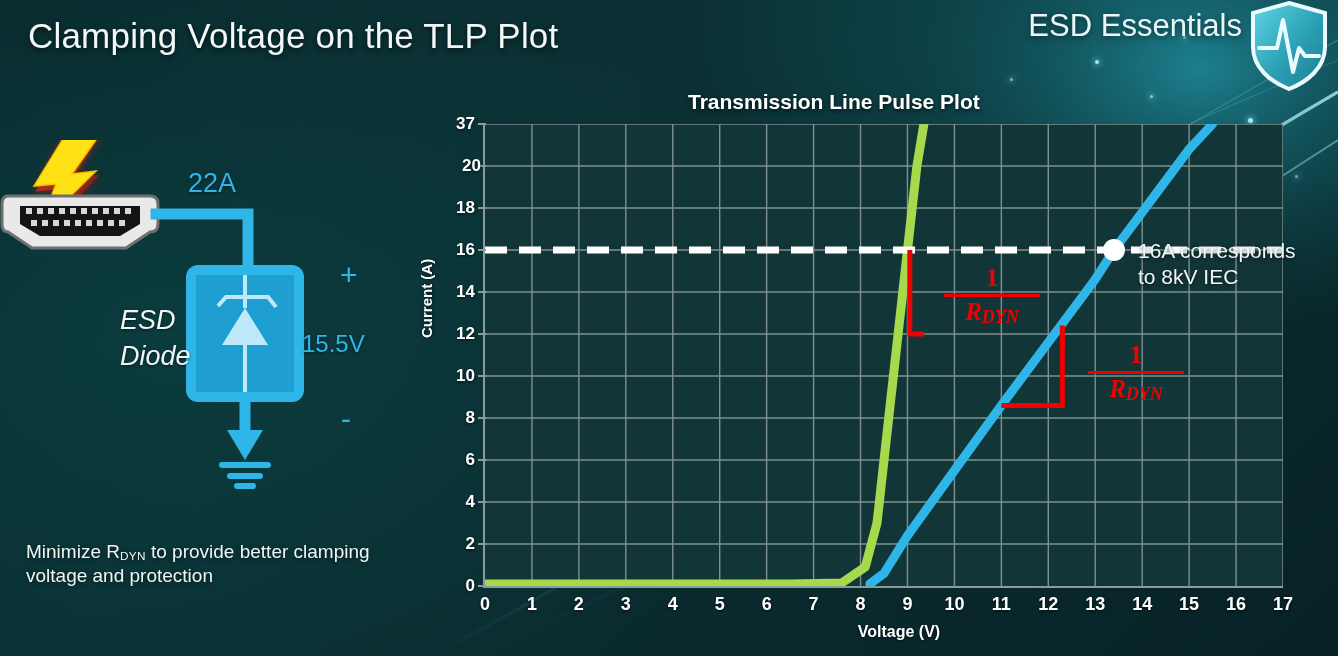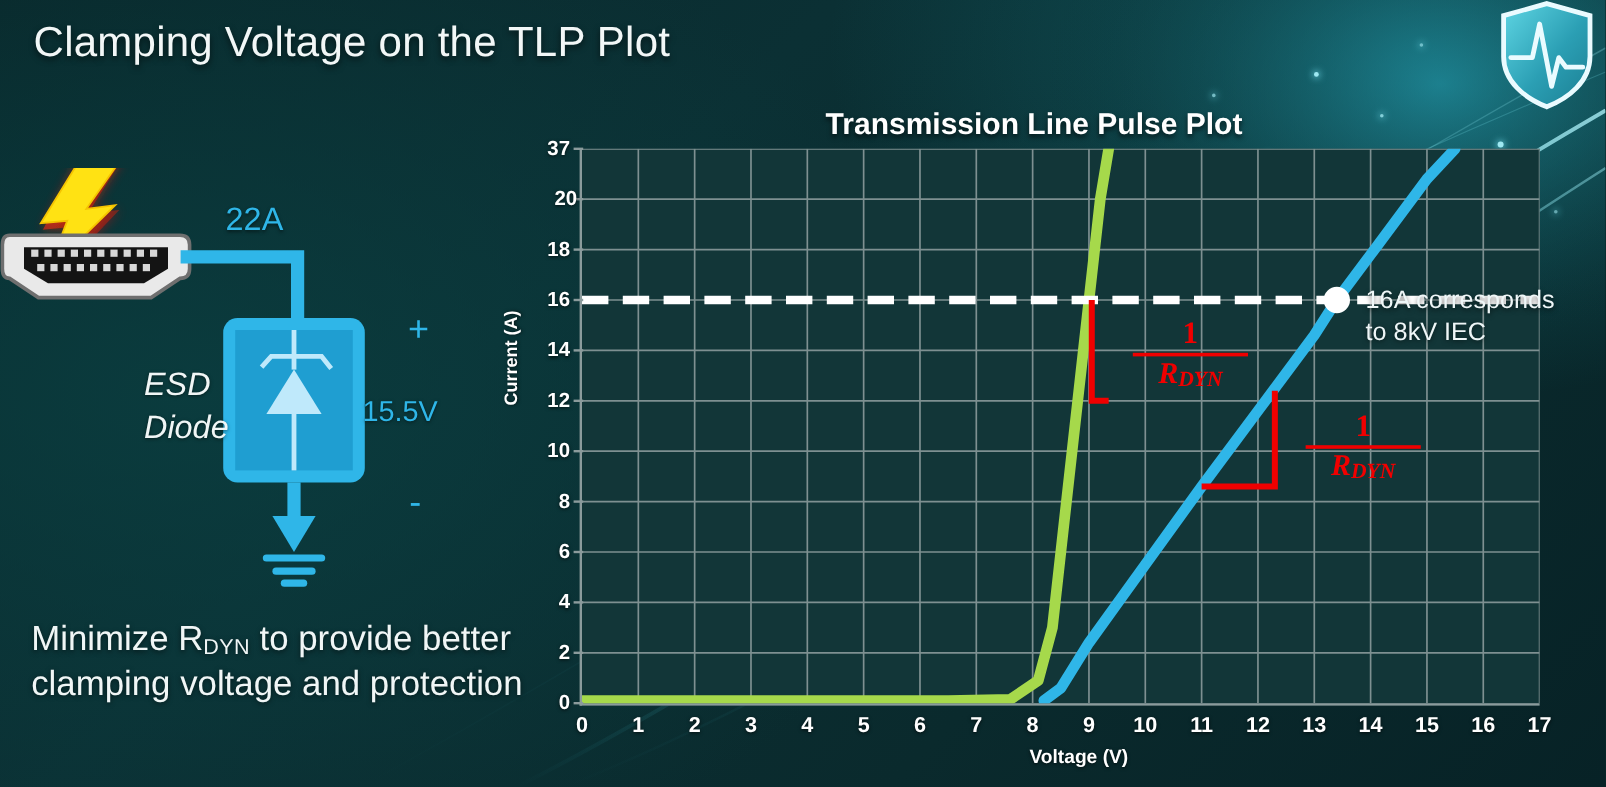--- a/index.html
+++ b/index.html
@@ -39,30 +39,30 @@
 
   .lbl{position:absolute;white-space:nowrap;}
   #lbl-22a{left:188px;top:168px;font-size:27px;color:#2fb6e8;text-shadow:0 1px 3px rgba(0,0,0,.5);}
   #lbl-155v{left:302px;top:330px;font-size:24px;color:#2fb6e8;text-shadow:0 1px 3px rgba(0,0,0,.5);}
   #lbl-plus{left:340px;top:258px;font-size:30px;color:#2fb6e8;}
   #lbl-minus{left:341px;top:402px;font-size:30px;color:#2fb6e8;}
   #lbl-esd{left:120px;top:303px;font-size:27px;color:#f0f6f6;line-height:1.32;text-shadow:0 1px 3px rgba(0,0,0,.5);font-style:italic;}
 
   
   #tagline{
-    position:absolute;left:26px;top:515px;width:410px;
-    font-size:29px;line-height:1.28;color:#f0f6f6;
+    position:absolute;left:26px;top:540px;width:410px;
+    font-size:19px;line-height:1.28;color:#f0f6f6;
     text-shadow:0 1px 4px rgba(0,0,0,.55);
   }
   #tagline sub{font-size:.62em;vertical-align:-.18em;letter-spacing:.3px;}
 
   
   #chart{position:absolute;left:420px;top:88px;width:918px;height:568px;}
   #chart-title{
-    position:absolute;left:268px;top:2px;font-size:25px;font-weight:bold;
+    position:absolute;left:268px;top:2px;font-size:21px;font-weight:bold;
     color:#ffffff;white-space:nowrap;text-shadow:0 2px 4px rgba(0,0,0,.65);
   }
   #plot{
     position:absolute;left:63px;top:36px;width:800px;height:464px;
     background:#123638;
     border-left:2px solid #8b9b9c;border-bottom:2px solid #8b9b9c;
     box-sizing:border-box;
   }
   .ytick{position:absolute;right:0;width:8px;height:2px;background:#8b9b9c;}
   .ylab{position:absolute;right:14px;font-size:17px;font-weight:bold;color:#fff;
@@ -124,20 +124,21 @@
     <div class="spark" style="left:1248px;top:118px;width:5px;height:5px;"></div>
     <div class="spark" style="left:1190px;top:152px;width:3px;height:3px;opacity:.75;"></div>
     <div class="spark" style="left:1295px;top:175px;width:3px;height:3px;opacity:.6;"></div>
     <div class="spark" style="left:1122px;top:210px;width:3px;height:3px;opacity:.55;"></div>
     <div class="spark" style="left:1270px;top:52px;width:3px;height:3px;opacity:.7;"></div>
     <div class="spark" style="left:1183px;top:36px;width:3px;height:3px;opacity:.65;"></div>
     <div class="spark" style="left:1055px;top:128px;width:3px;height:3px;opacity:.5;"></div>
   </div>
 
   <div id="title">Clamping Voltage on the TLP Plot</div>
+  <div id="brand">ESD Essentials</div>
   <svg id="shield" viewBox="0 0 88 92">
     <defs>
       <linearGradient id="shg" x1="0" y1="0" x2="1" y2="1">
         <stop offset="0%" stop-color="#5fd6e4"></stop>
         <stop offset="55%" stop-color="#2b9fb4"></stop>
         <stop offset="100%" stop-color="#1b7e92"></stop>
       </linearGradient>
     </defs>
     <path d="M44 3 L80 13 L80 47 C80 68 62 82 44 89 C26 82 8 68 8 47 L8 13 Z" fill="url(#shg)" stroke="#eafbff" stroke-width="4"></path>
     <path d="M14 48 L32 48 L38 20 L48 72 L54 48 L60 56 L74 56" fill="none" stroke="#eafbff" stroke-width="4" stroke-linejoin="round" stroke-linecap="round"></path>

